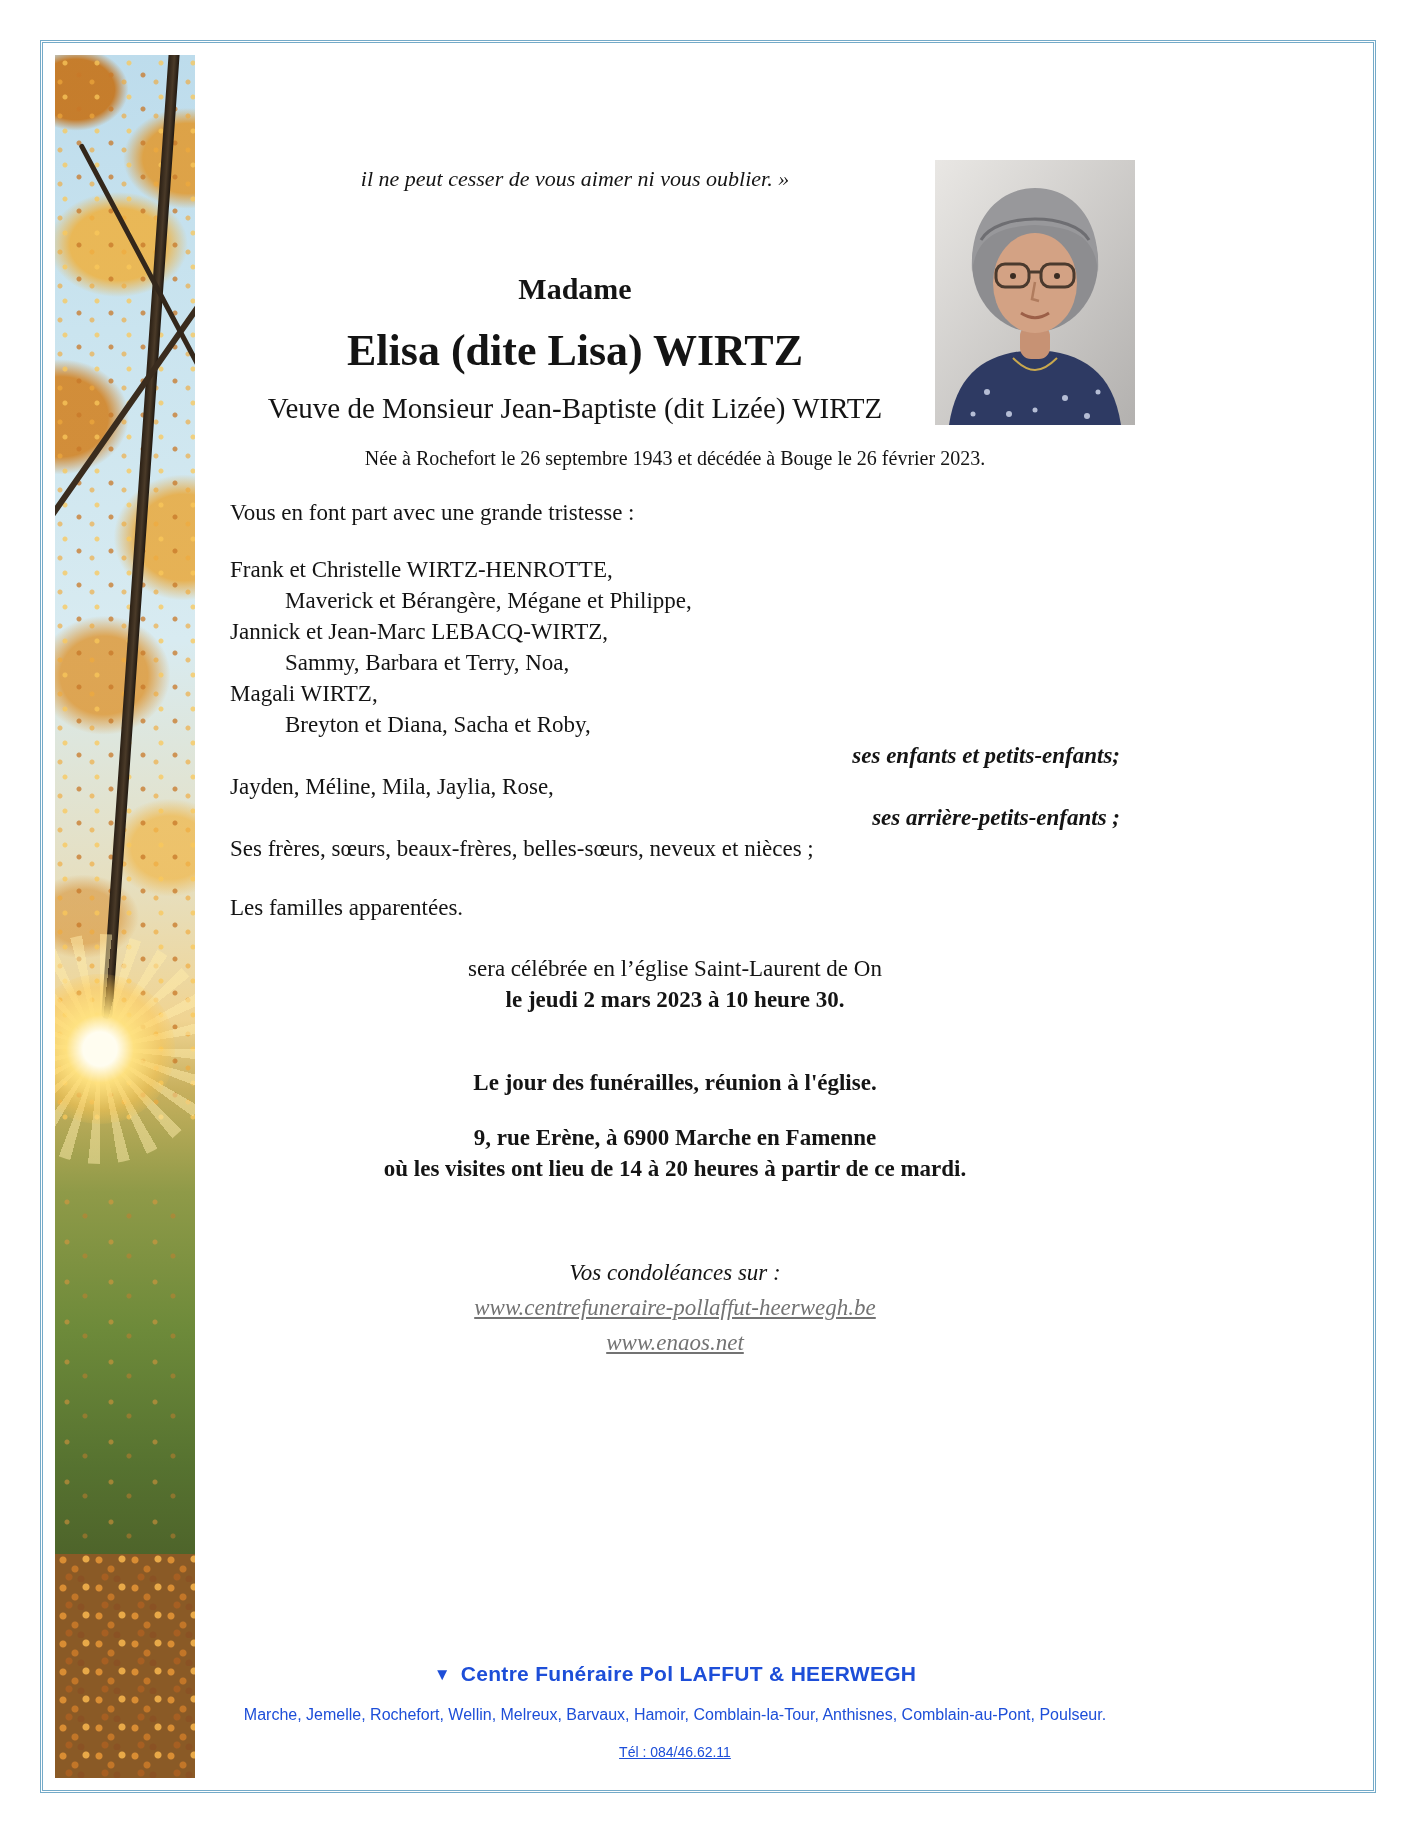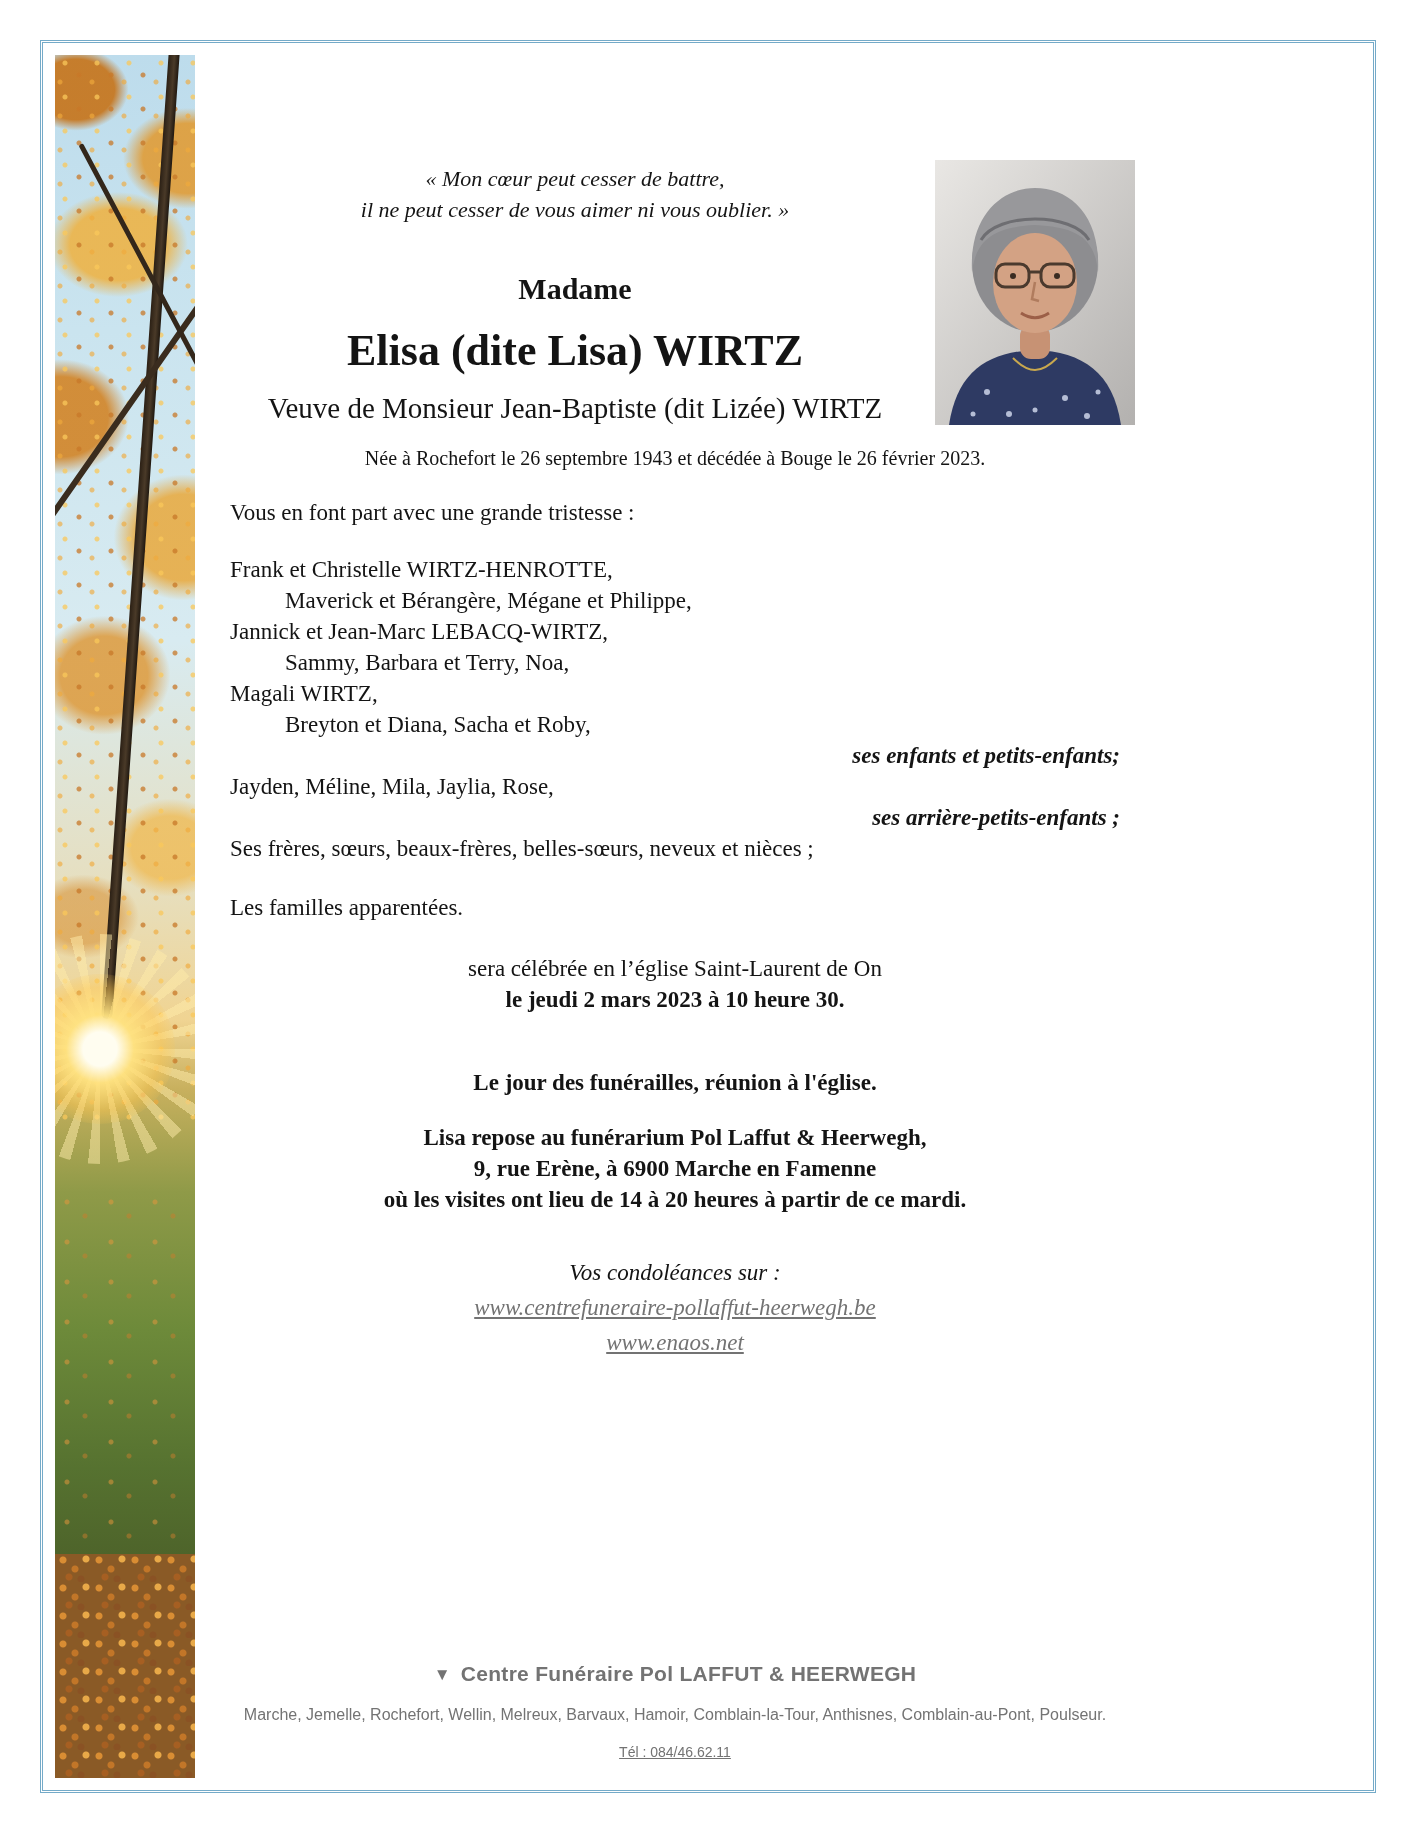--- a/index.html
+++ b/index.html
@@ -100,21 +100,21 @@
   .meeting  { left:230px; top:1070px; width:890px; text-align:center;
               font-size:23px; font-weight:bold; }
   .repose   { left:230px; top:1122px; width:890px; text-align:center;
               font-size:23px; font-weight:bold; line-height:31px; }
   .condolences { left:230px; top:1255px; width:890px; text-align:center;
               font-style:italic; font-size:23px; line-height:35px; }
   .cond-link { display:block; color:#737373; text-decoration:underline; cursor:pointer; }
 
   
   .footer { left:230px; top:1662px; width:890px; text-align:center;
-            font-family:"Liberation Sans", sans-serif; color:#737373; }
+            font-family:"Liberation Sans", sans-serif; color:#1d4ed8; }
   .footer .company { font-size:21px; font-weight:bold; letter-spacing:.3px; margin-bottom:20px; }
   .footer .tri { display:inline-block; margin-right:10px; font-size:17px; vertical-align:1px; }
   .footer .cities { font-size:16px; margin-bottom:20px; }
   .footer .phone { font-size:14px;text-decoration:underline; }
 </style>
 </head>
 <body>
 
 <div class="abs frame"></div>
 
@@ -160,21 +160,20 @@
     </g>
     <circle cx="78" cy="116" r="3" fill="#3a2c22"></circle>
     <circle cx="122" cy="116" r="3" fill="#3a2c22"></circle>
     <path d="M100 122 L97 139 L104 141" stroke="#b07c5e" stroke-width="2.5" fill="none"></path>
     <path d="M86 153 C95 159 105 159 114 153" stroke="#9c5f47" stroke-width="3" fill="none"></path>
     <path d="M78 198 C94 214 106 214 122 198" stroke="#c9a84e" stroke-width="2" fill="none"></path>
   </svg>
 </div>
 
 <div class="abs quote">
-  <div>« Mon cœur peut cesser de battre,</div>
   <div>il ne peut cesser de vous aimer ni vous oublier. »</div>
 </div>
 
 <h1 class="abs madame">Madame</h1>
 <h1 class="abs name">Elisa (dite Lisa) WIRTZ</h1>
 <div class="abs subtitle">Veuve de Monsieur Jean-Baptiste (dit Lizée) WIRTZ</div>
 <div class="abs birth">Née à Rochefort le 26 septembre 1943 et décédée à Bouge le 26 février 2023.</div>
 
 <div class="abs intro">Vous en font part avec une grande tristesse :</div>
 
@@ -194,21 +193,20 @@
 <div class="abs apparentees">Les familles apparentées.</div>
 
 <div class="abs ceremony">
   <div>sera célébrée en l’église Saint-Laurent de On</div>
   <div class="bold-line">le jeudi 2 mars 2023 à 10 heure 30.</div>
 </div>
 
 <div class="abs meeting">Le jour des funérailles, réunion à l'église.</div>
 
 <div class="abs repose">
-  <div>Lisa repose au funérarium Pol Laffut &amp; Heerwegh,</div>
   <div>9, rue Erène, à 6900 Marche en Famenne</div>
   <div>où les visites ont lieu de 14 à 20 heures à partir de ce mardi.</div>
 </div>
 
 <div class="abs condolences">
   <div>Vos condoléances sur :</div>
   <a class="cond-link" href="#">www.centrefuneraire-pollaffut-heerwegh.be</a>
   <a class="cond-link" href="#">www.enaos.net</a>
 </div>
 

